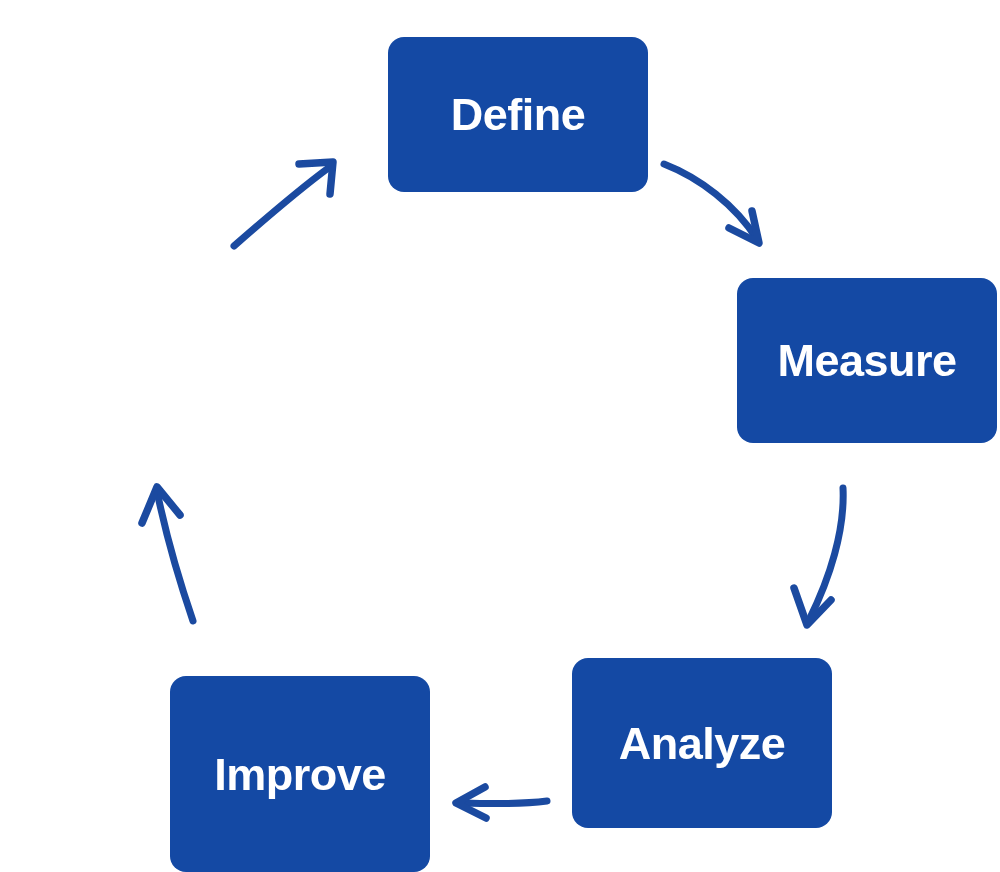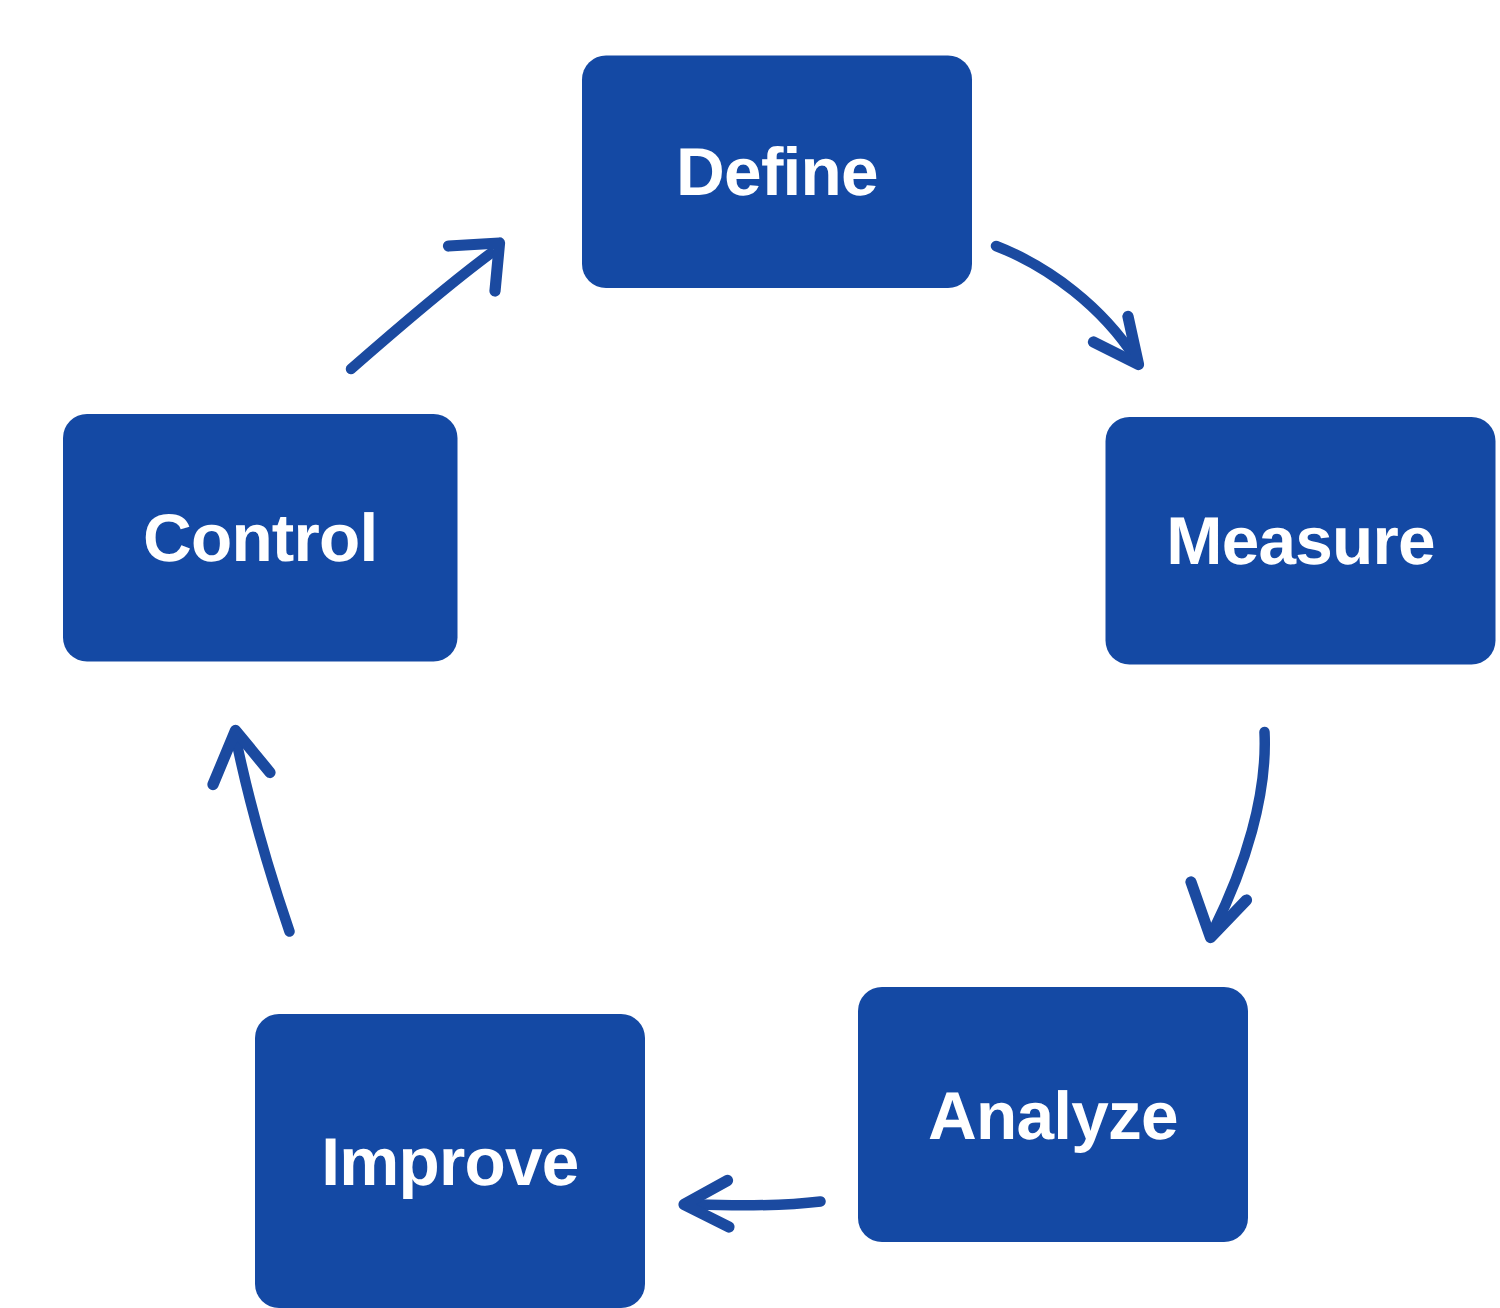--- a/index.html
+++ b/index.html
@@ -109,17 +109,14 @@
   </div>
 
   <div class="node" id="node-analyze">
     <span class="node-label">Analyze</span>
   </div>
 
   <div class="node" id="node-improve">
     <span class="node-label">Improve</span>
   </div>
 
-  <div class="node" id="node-control">
-    <span class="node-label">Control</span>
-  </div>
 
 </div>
 
 </body></html>

